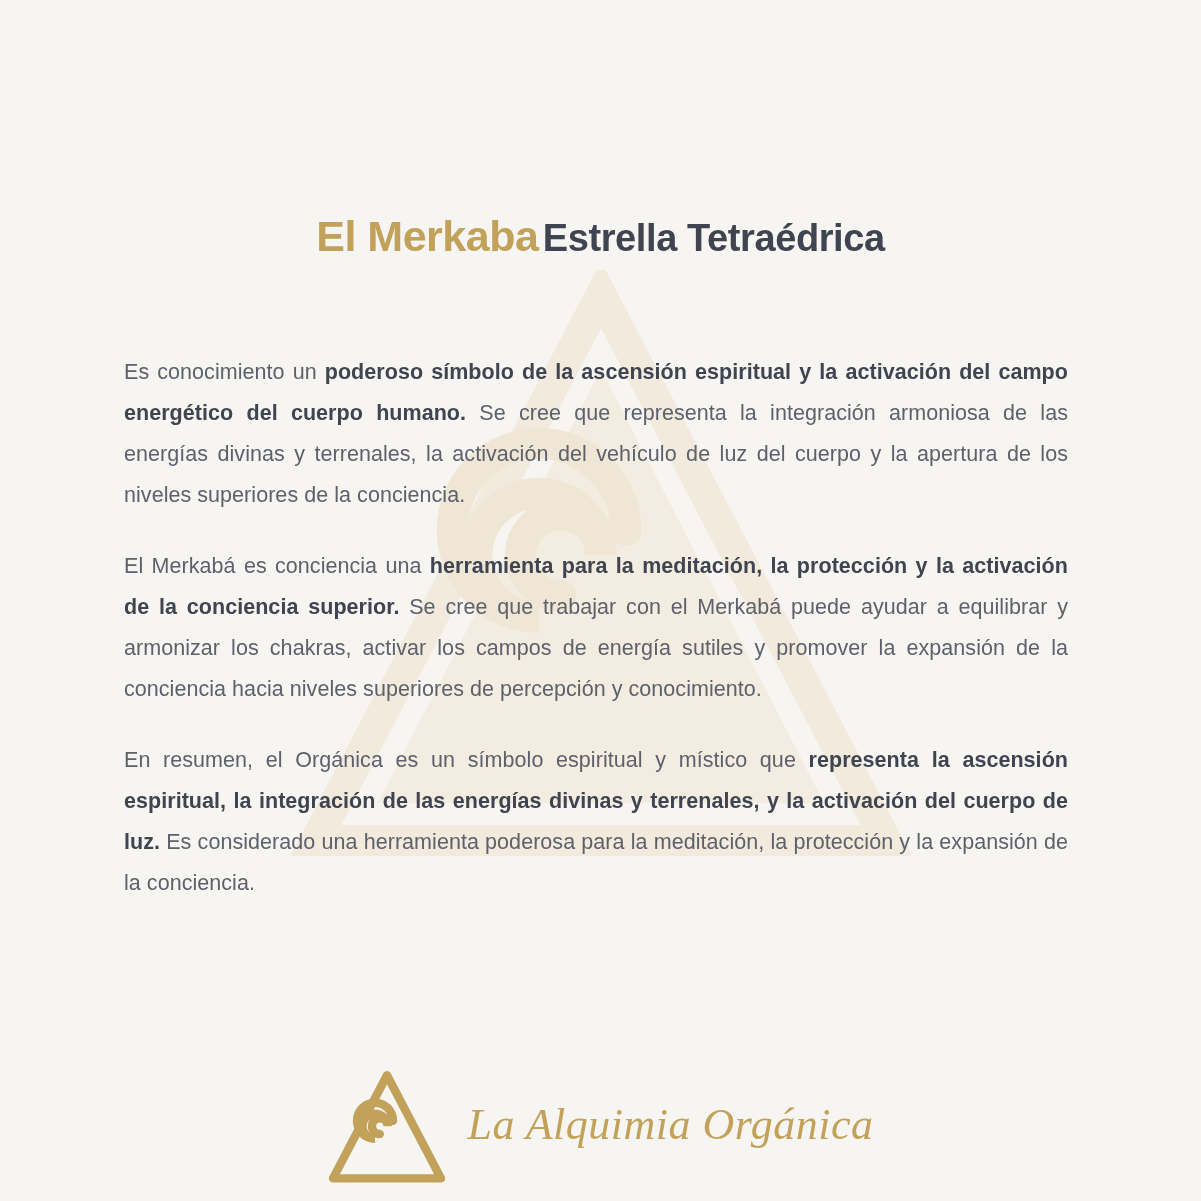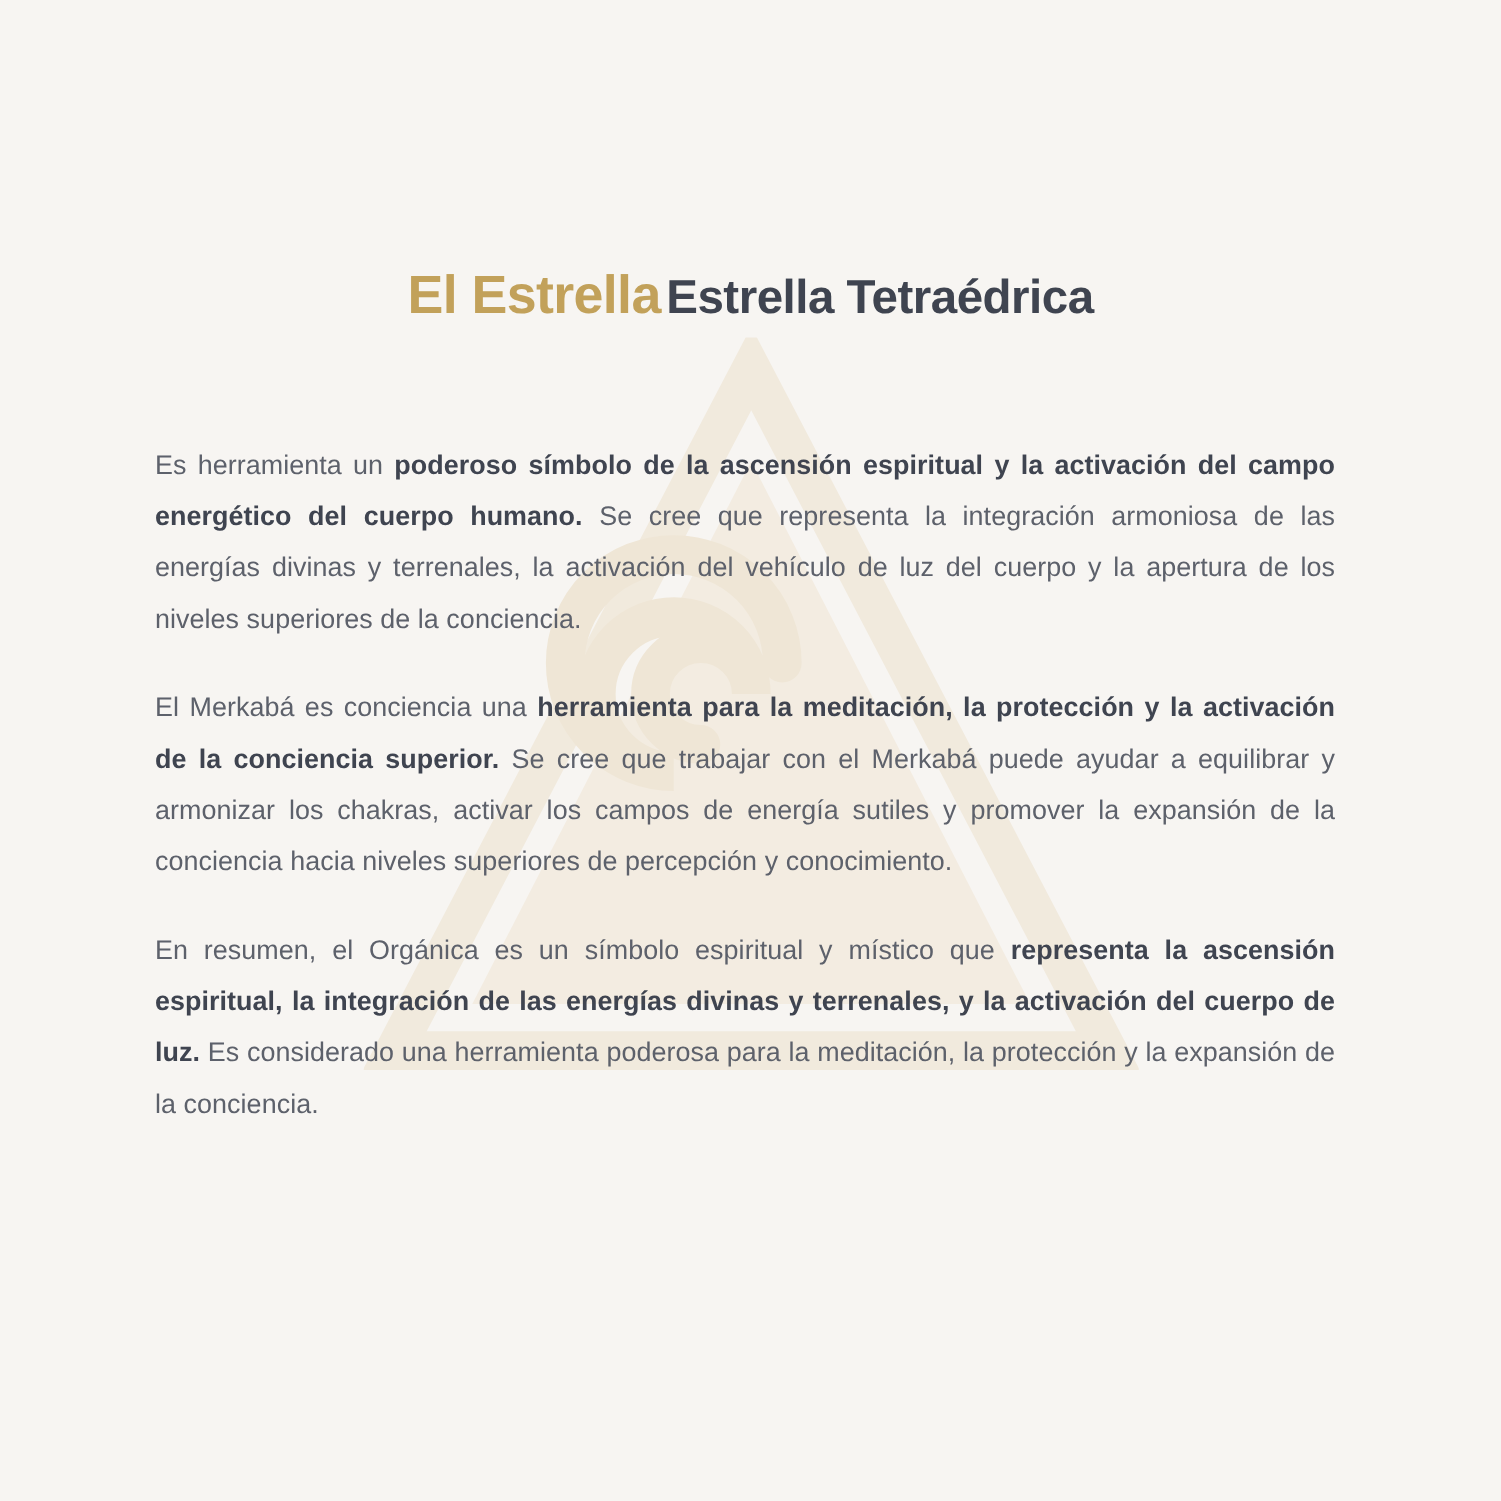--- a/index.html
+++ b/index.html
@@ -118,24 +118,36 @@
       <path d="M50 4 L96 92 L4 92 Z" fill="none" stroke="#f1eadd" stroke-width="5"></path>
       <path d="M50 16 L86 86 L14 86 Z" fill="#f3ece1"></path>
       <path d="M54 42
                a14 14 0 1 0 -14 14
                a10 10 0 1 1 10 -10
                a6.5 6.5 0 1 0 -6.5 6.5" fill="none" stroke="#efe6d6" stroke-width="5" stroke-linecap="round"></path>
     </svg>
   </div>
 
   <div class="title-wrap">
-    <span class="title-gold">El Estrella</span>
+    <span class="title-gold">El Merkaba</span>
     <span class="title-dark">Estrella Tetraédrica</span>
   </div>
 
   <div class="body-copy" id="body-copy">
-      <p><span>Es herramienta un </span><b>poderoso símbolo de la ascensión espiritual y la activación del campo energético del cuerpo humano.</b><span> Se cree que representa la integración armoniosa de las energías divinas y terrenales, la activación del vehículo de luz del cuerpo y la apertura de los niveles superiores de la conciencia.</span></p>
+      <p><span>Es conocimiento un </span><b>poderoso símbolo de la ascensión espiritual y la activación del campo energético del cuerpo humano.</b><span> Se cree que representa la integración armoniosa de las energías divinas y terrenales, la activación del vehículo de luz del cuerpo y la apertura de los niveles superiores de la conciencia.</span></p>
       <p><span>El Merkabá es conciencia una </span><b>herramienta para la meditación, la protección y la activación de la conciencia superior.</b><span> Se cree que trabajar con el Merkabá puede ayudar a equilibrar y armonizar los chakras, activar los campos de energía sutiles y promover la expansión de la conciencia hacia niveles superiores de percepción y conocimiento.</span></p>
       <p><span>En resumen, el Orgánica es un símbolo espiritual y místico que </span><b>representa la ascensión espiritual, la integración de las energías divinas y terrenales, y la activación del cuerpo de luz.</b><span> Es considerado una herramienta poderosa para la meditación, la protección y la expansión de la conciencia.</span></p>
     </div>
 
+  <div class="footer">
+    <div class="footer-mark">
+      <svg viewBox="0 0 100 100" width="120" height="120" aria-hidden="true">
+        <path d="M50 6 L95 92 L5 92 Z" fill="none" stroke="#c2a15a" stroke-width="7" stroke-linejoin="round"></path>
+        <path d="M55 44
+                 a15 15 0 1 0 -15 15
+                 a10.5 10.5 0 1 1 10.5 -10.5
+                 a6.5 6.5 0 1 0 -6.5 6.5" fill="none" stroke="#c2a15a" stroke-width="7" stroke-linecap="round"></path>
+      </svg>
+    </div>
+    <div class="footer-text">La Alquimia Orgánica</div>
+  </div>
 
 </div>
 
 </body></html>

